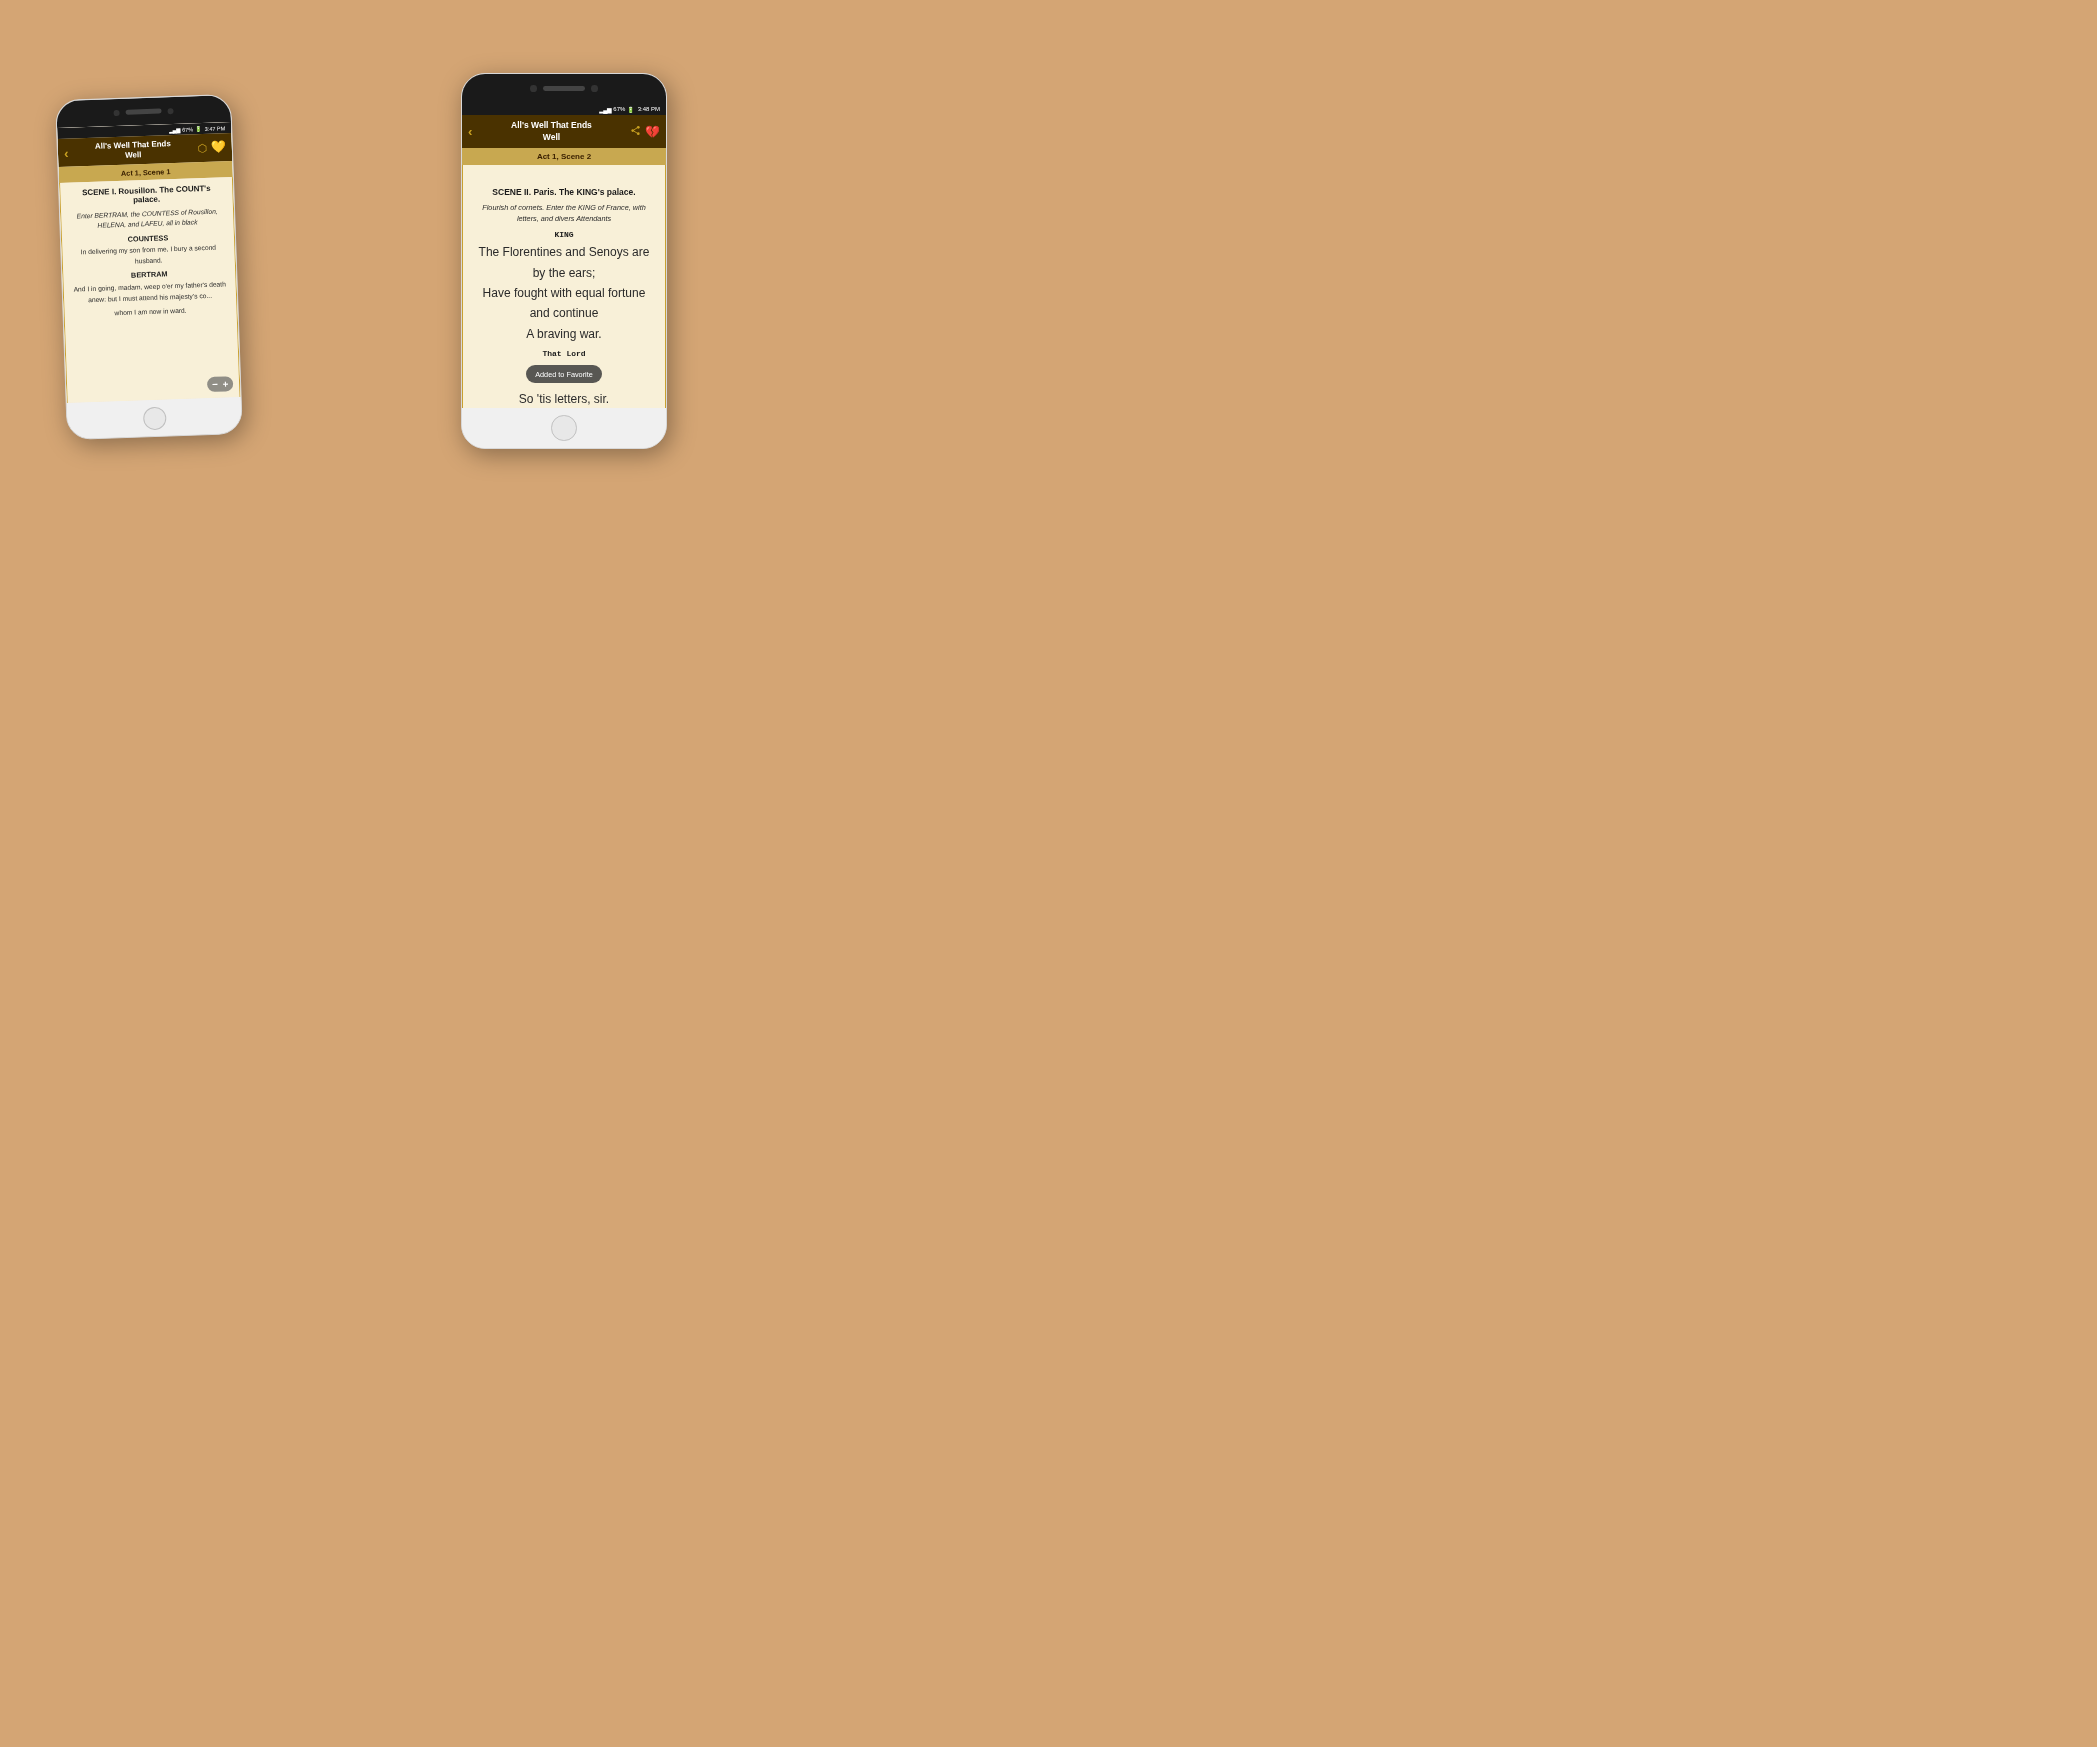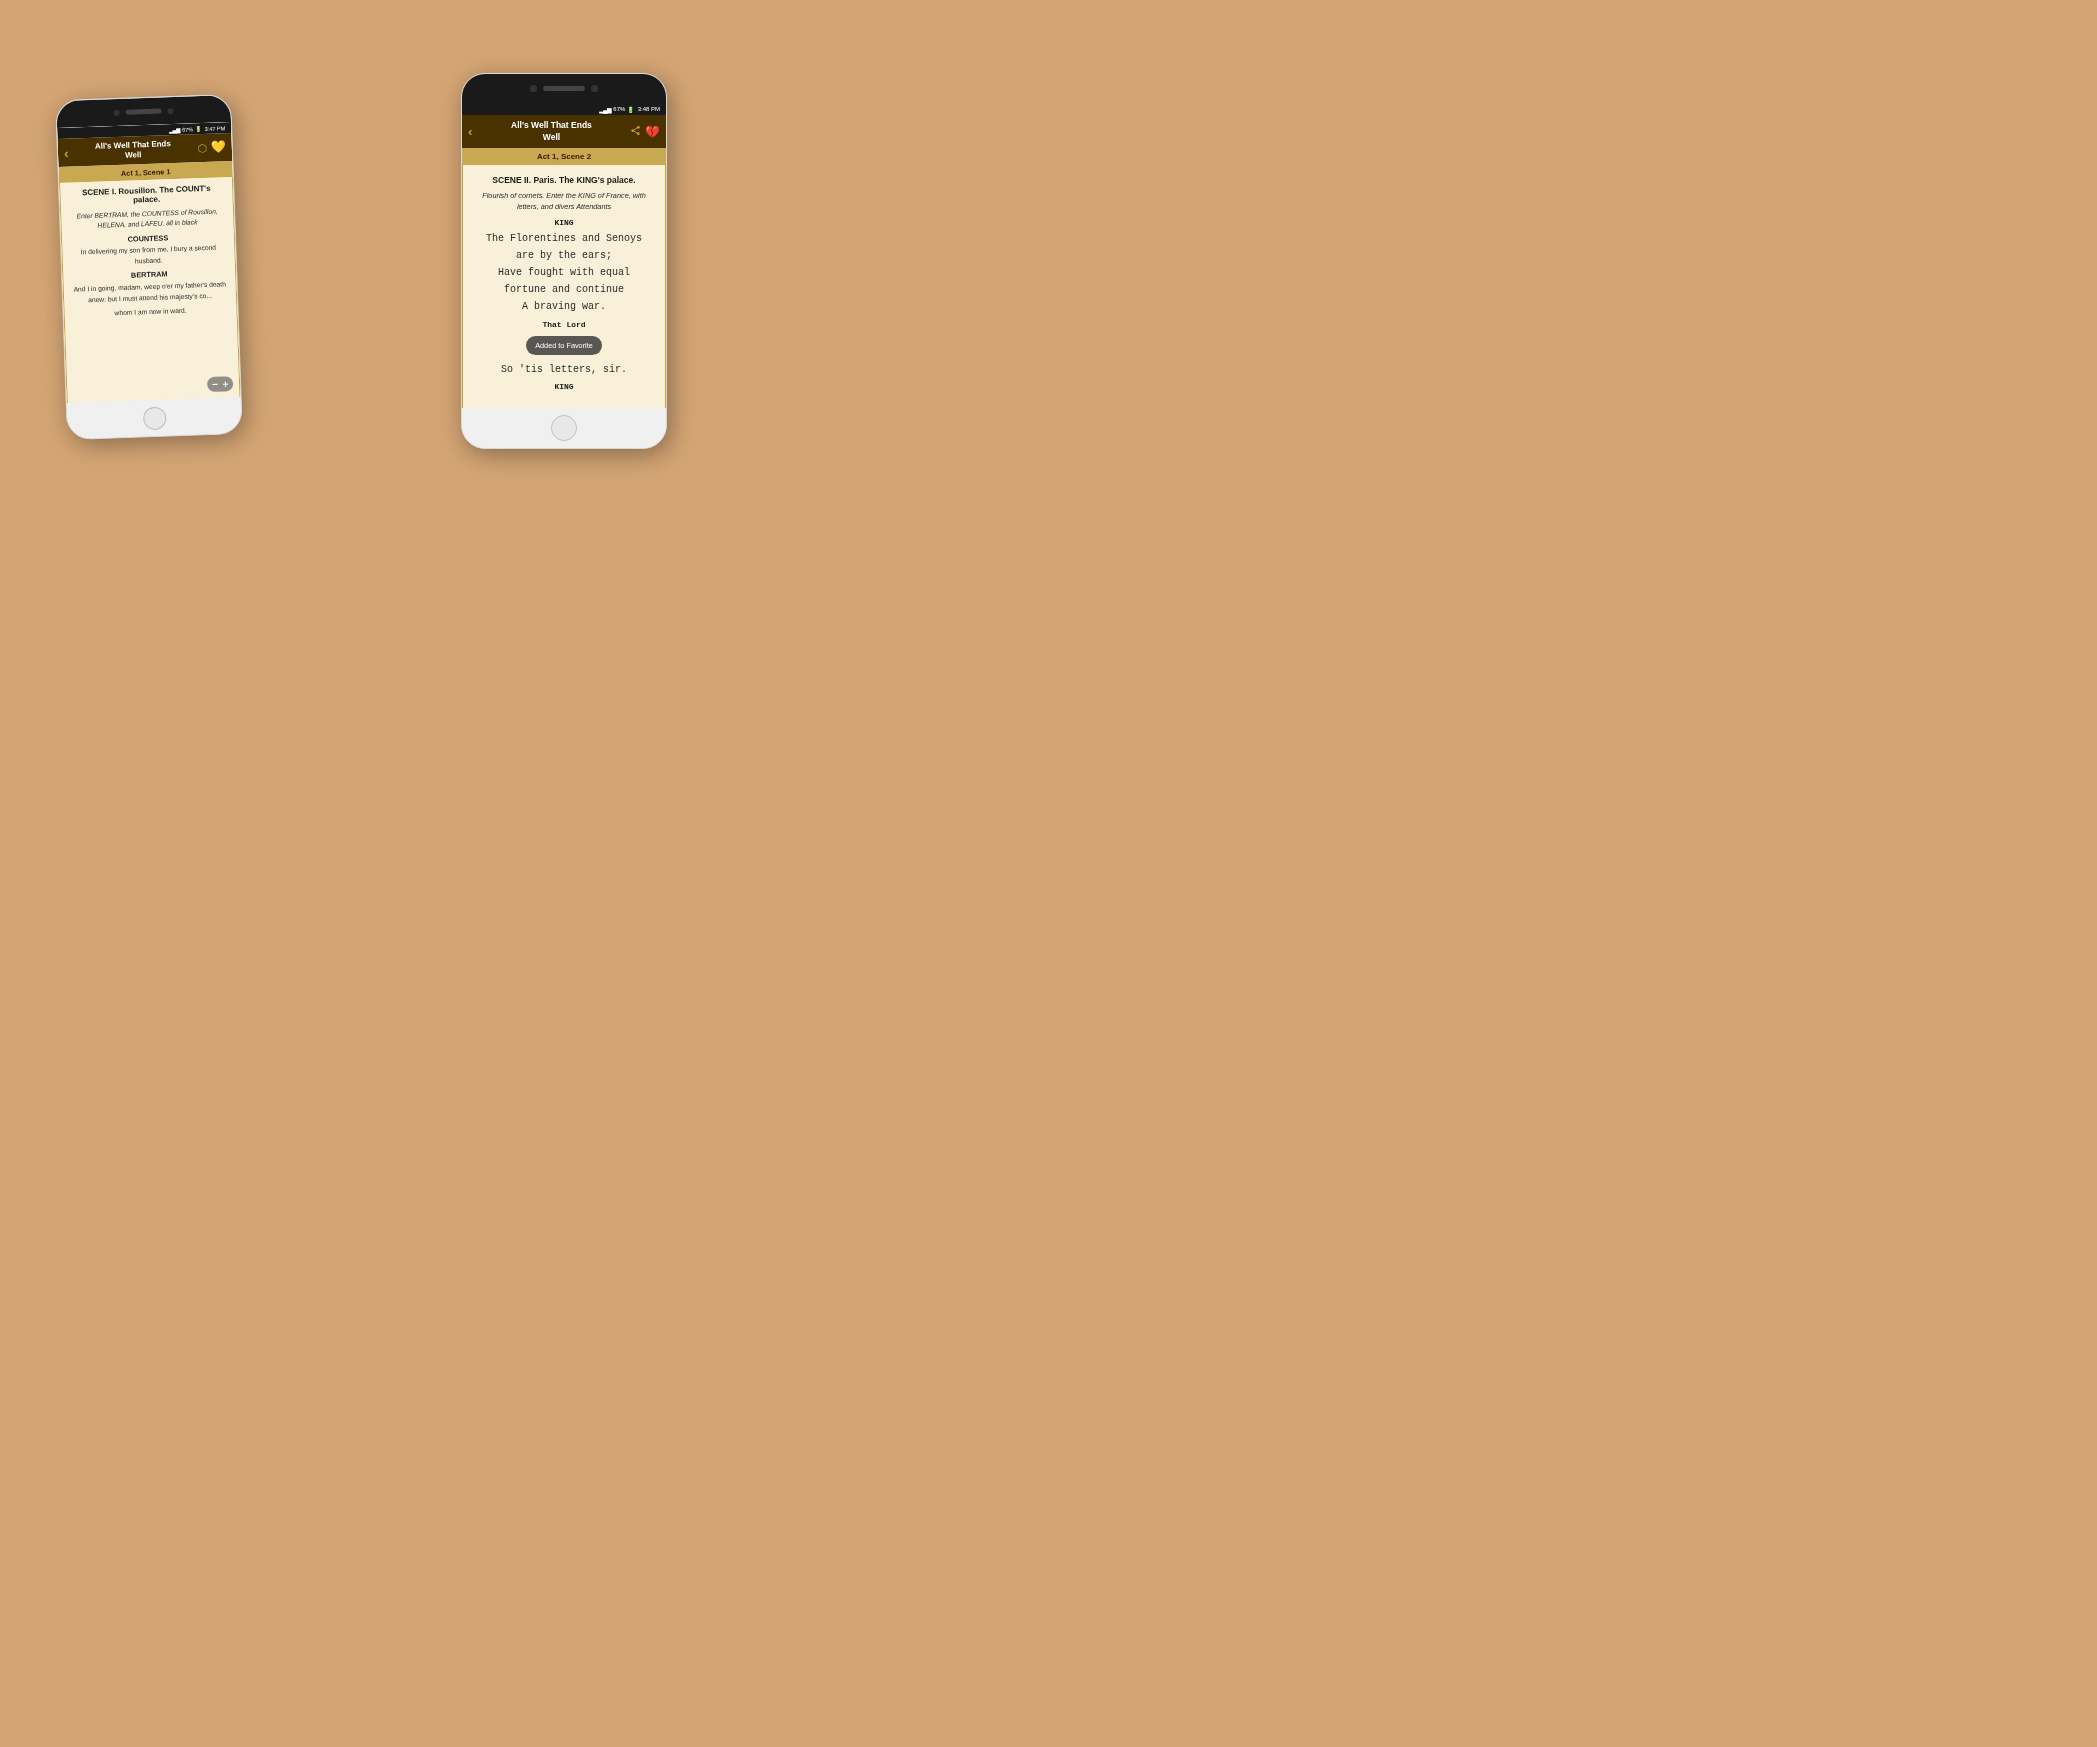--- a/index.html
+++ b/index.html
@@ -308,27 +308,26 @@
       margin-bottom: 5px;
     }
 
     .phone-2 .character-name {
       font-size: 8px;
       margin: 4.9px 0 3px;
       font-family: Liberation Mono, monospace;
     }
 
     .phone-2 .dialogue {
-      font-size: 10px;
+      font-size: 12px;
       line-height: 1.7;
-      font-family: Liberation Mono, monospace;
     }
 
     .phone-2 .content-area {
-      padding: 10px 11px;
+      padding: 22px 11px;
     }
 
     
     .heart-icon { color: #c8a020; font-size: 12px; }
     .heart-broken-icon { color: #c8a020; font-size: 12px; }
     .share-icon { color: #c8a020; font-size: 11px; }
 
     
     .signal { letter-spacing: -0.6px; }
   </style>

